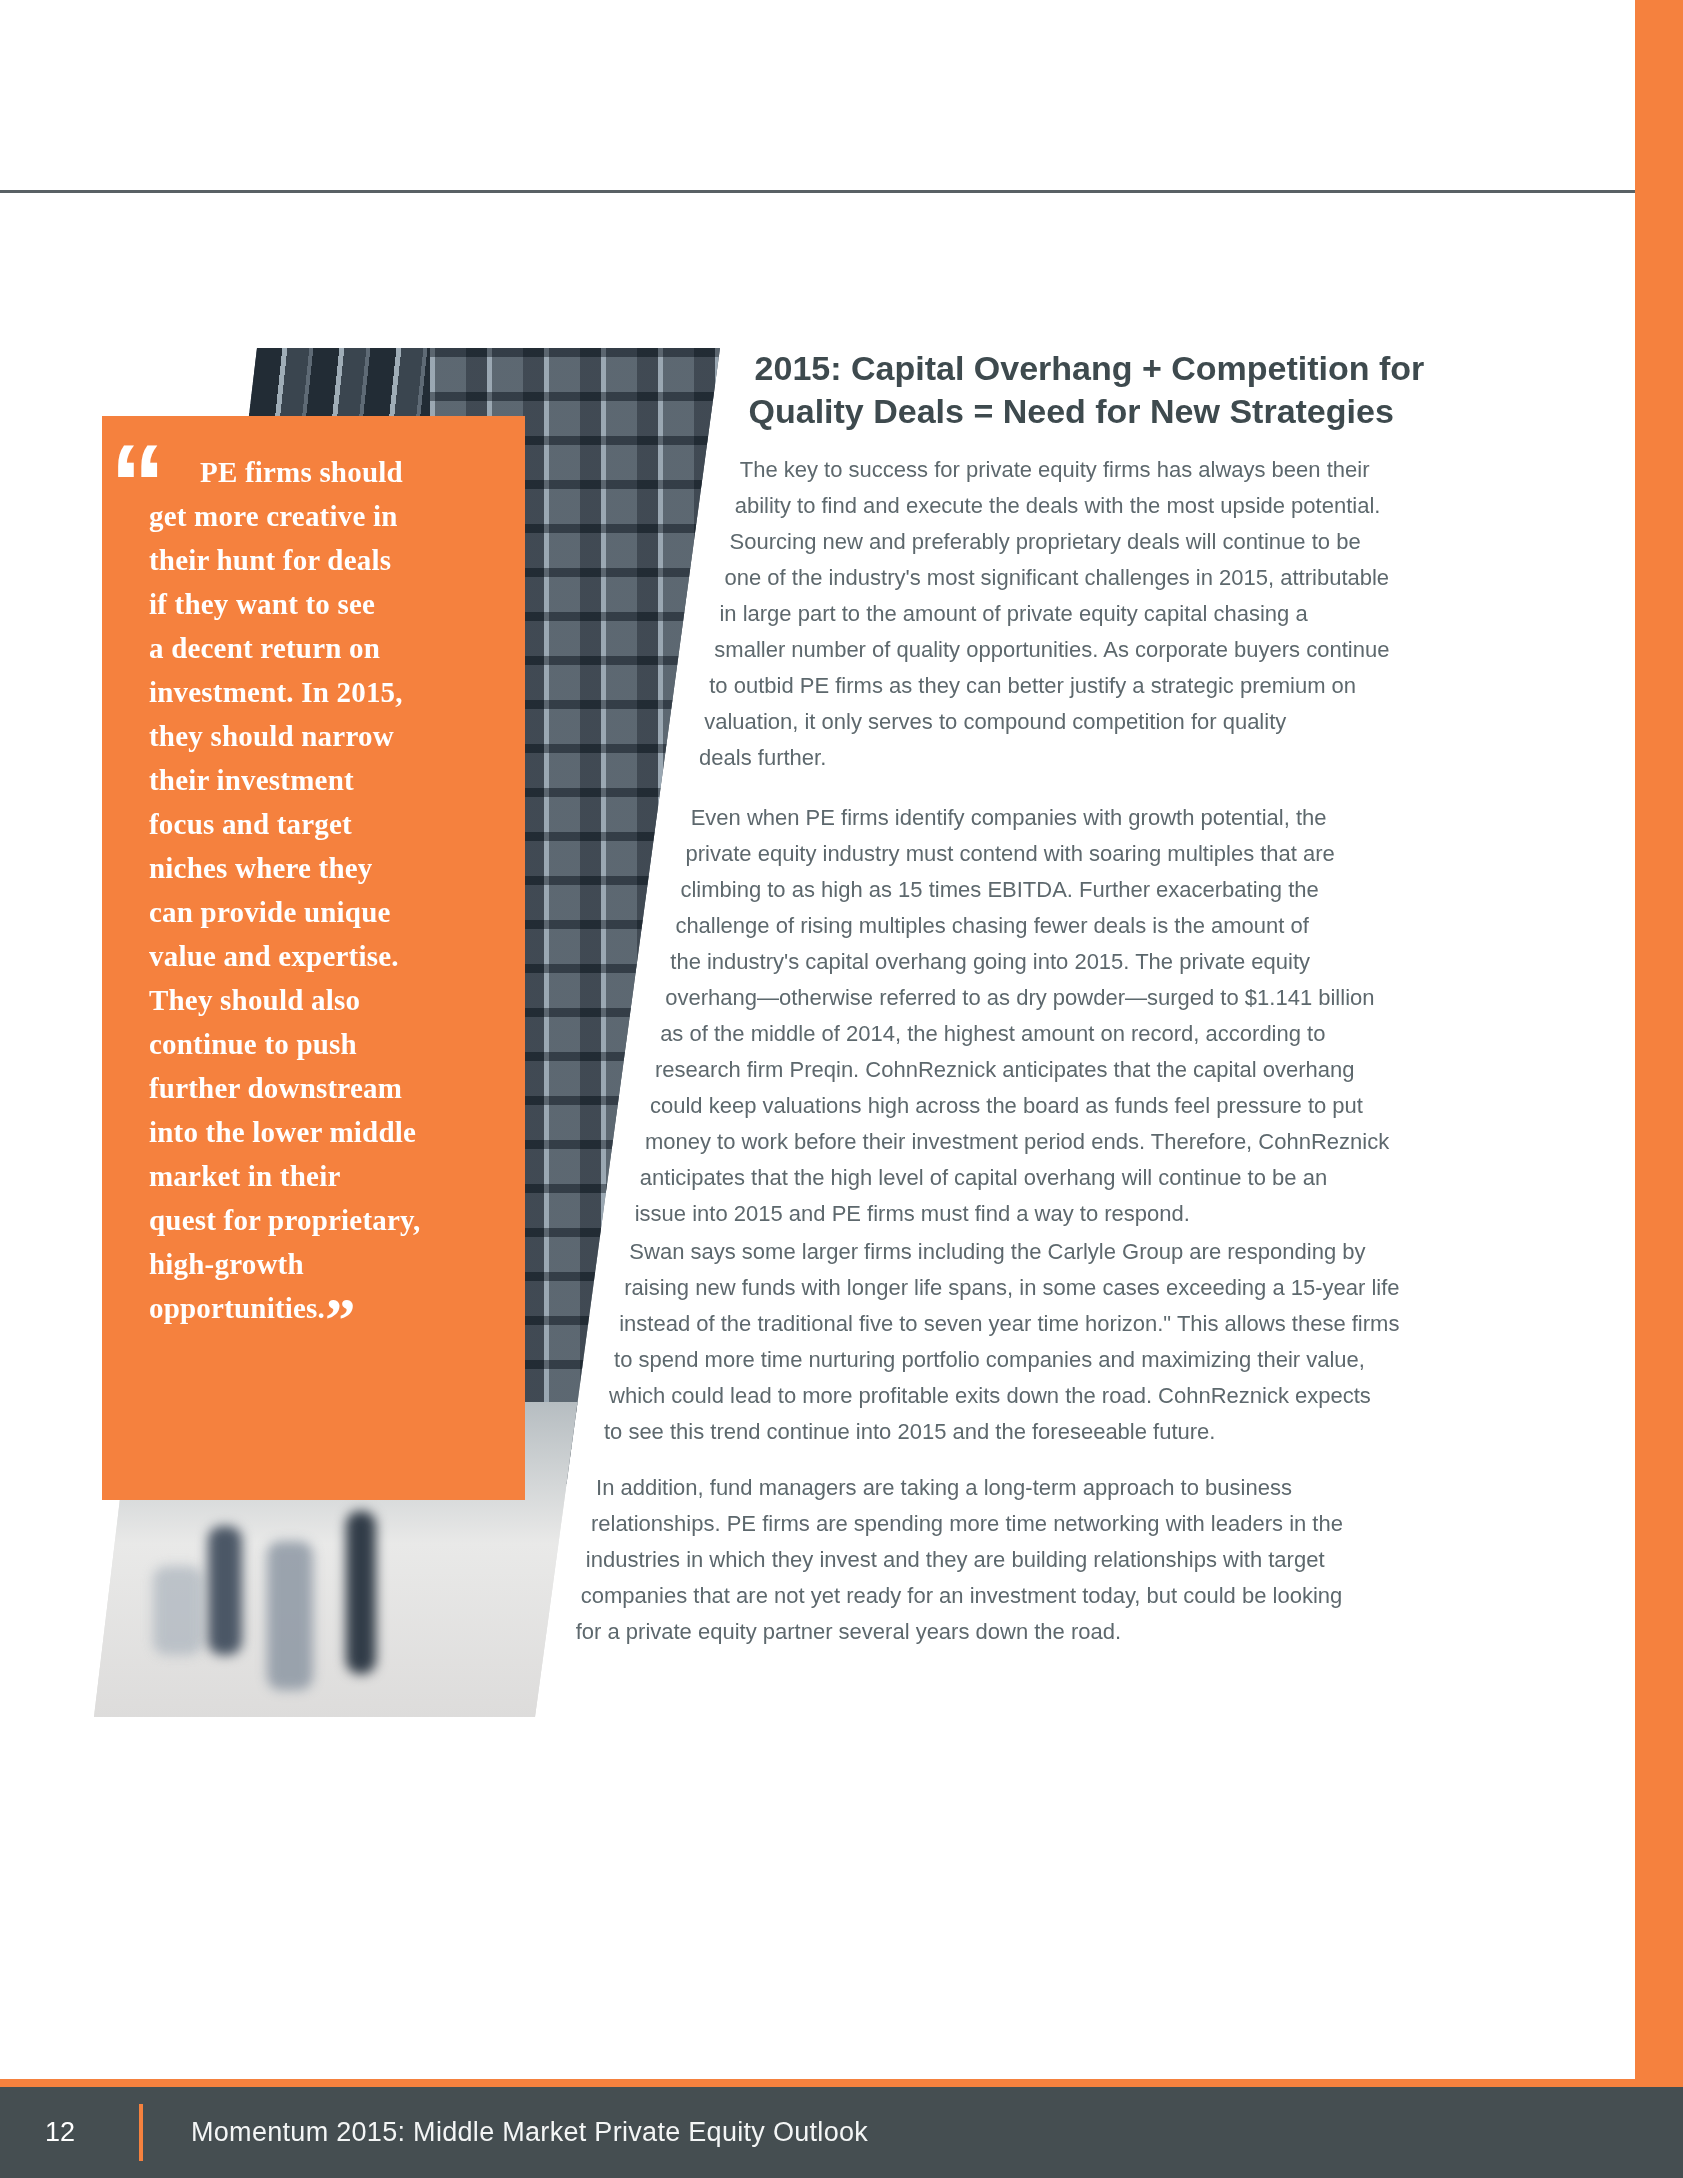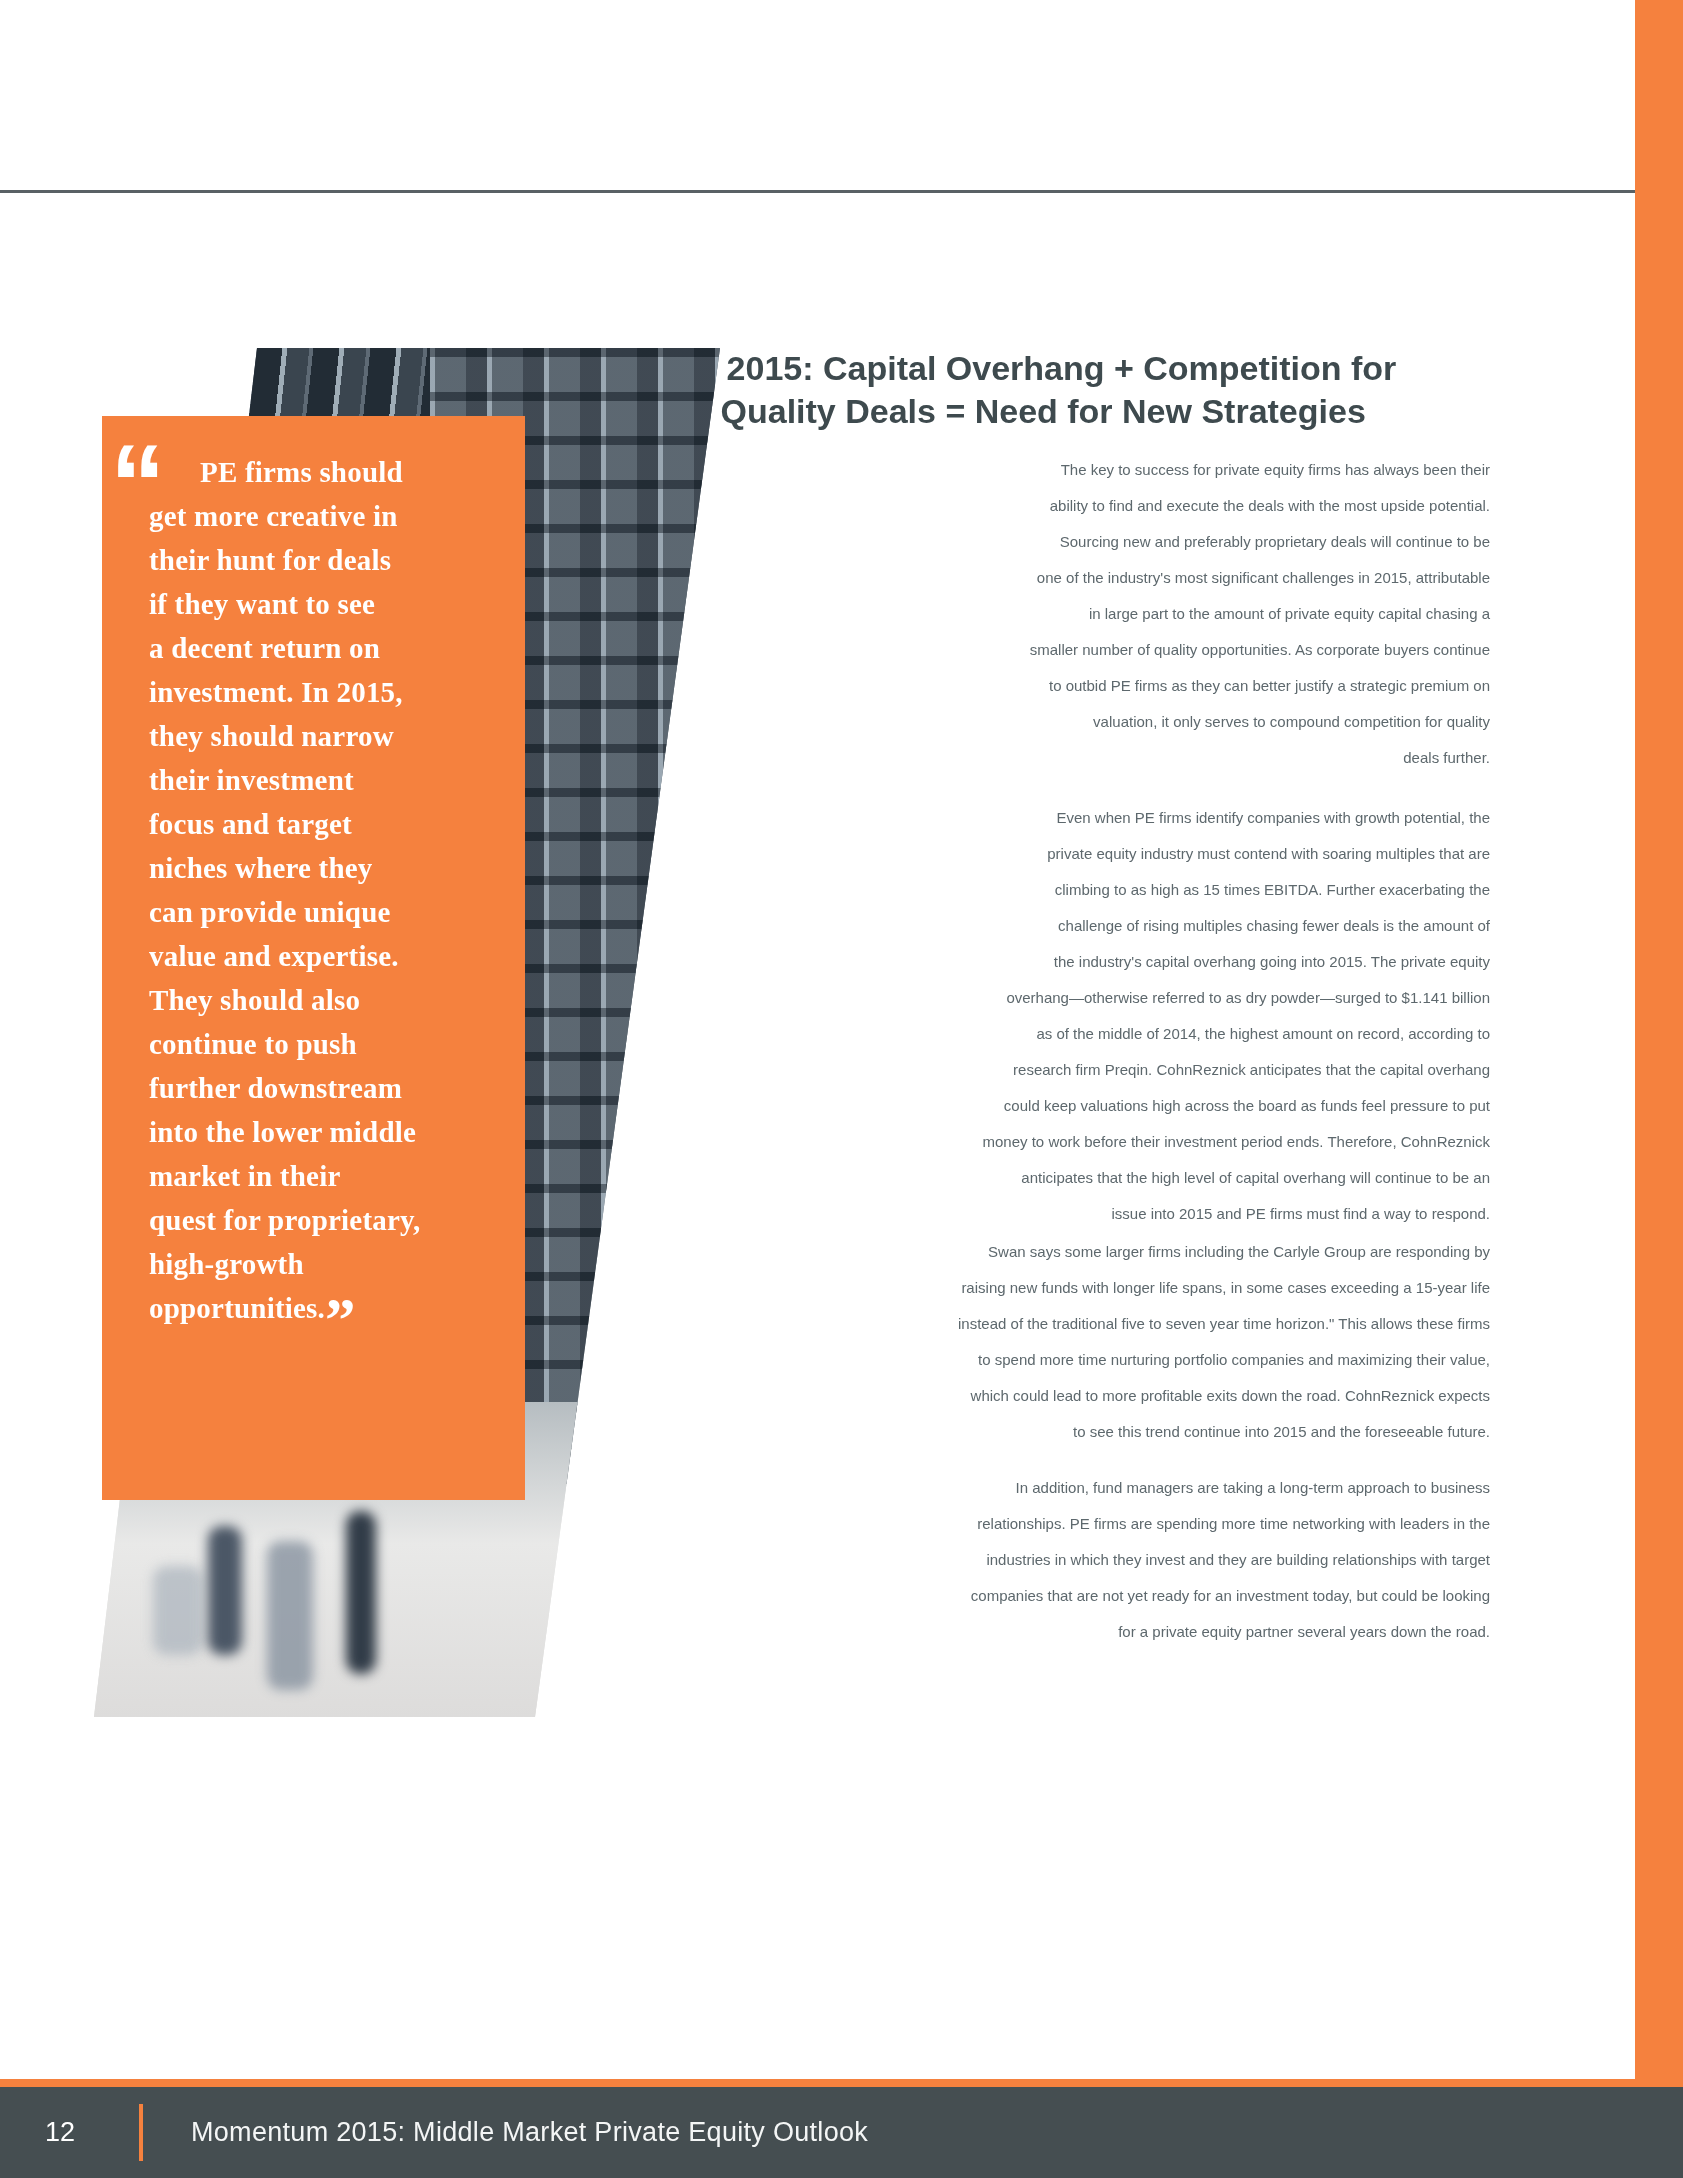--- a/index.html
+++ b/index.html
@@ -61,36 +61,37 @@
   }
   .quote-attr{
     margin:24px 0 0 0;font-size:25px;font-weight:normal;line-height:34px;
     white-space:pre-line;color:#fde9dc;
   }
 
   
   .content{
     position:absolute;left:0;top:337px;width:1490px;height:1544px;
     color:#5D686D;
+    padding-left:28px;
   }
   .diag-float{
     float:left;width:733px;height:1544px;
     shape-outside:polygon(0 0, 728px 0, 510px 1544px, 0 1544px);
     clip-path:polygon(0 0, 728px 0, 510px 1544px, 0 1544px);
   }
   .content h1{
     margin:10px 0 0 0;font-size:34px;line-height:43px;font-weight:bold;
     color:#3E4A4E;white-space:pre-line;
   }
   .content h2{
     margin:59px 0 0 0;font-size:29px;line-height:40px;font-weight:bold;
     color:#3E4A4E;white-space:pre-line;
   }
   .content p.body{
-    margin:19px 0 0 0;font-size:15px;line-height:36px;white-space:pre-line;text-align:right;
+    margin:19px 0 0 0;font-size:22px;line-height:36px;white-space:pre-line;
   }
   .content p.p2{margin-top:24px;}
   .content p.p3{margin-top:2px;}
   .content p.p4{margin-top:20px;}
 
   
   .footer-rule{position:absolute;left:0;top:2079px;width:1683px;height:8px;background:#F5813E;}
   .footer{
     position:absolute;left:0;top:2087px;width:1683px;height:91px;background:#454E51;
     display:flex;align-items:center;color:#ffffff;gap:44px;

